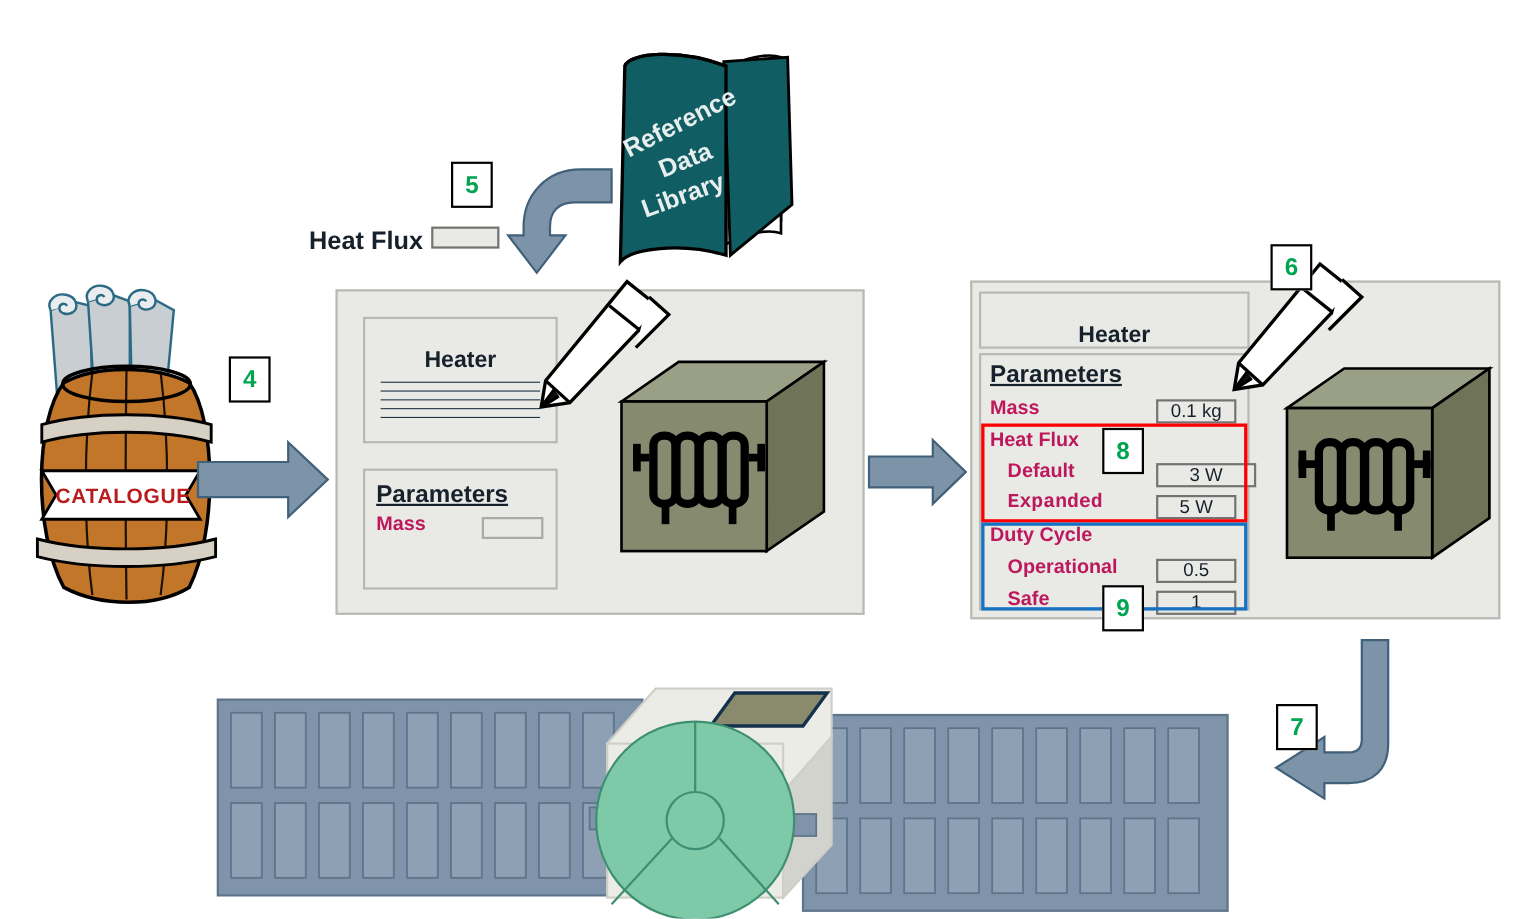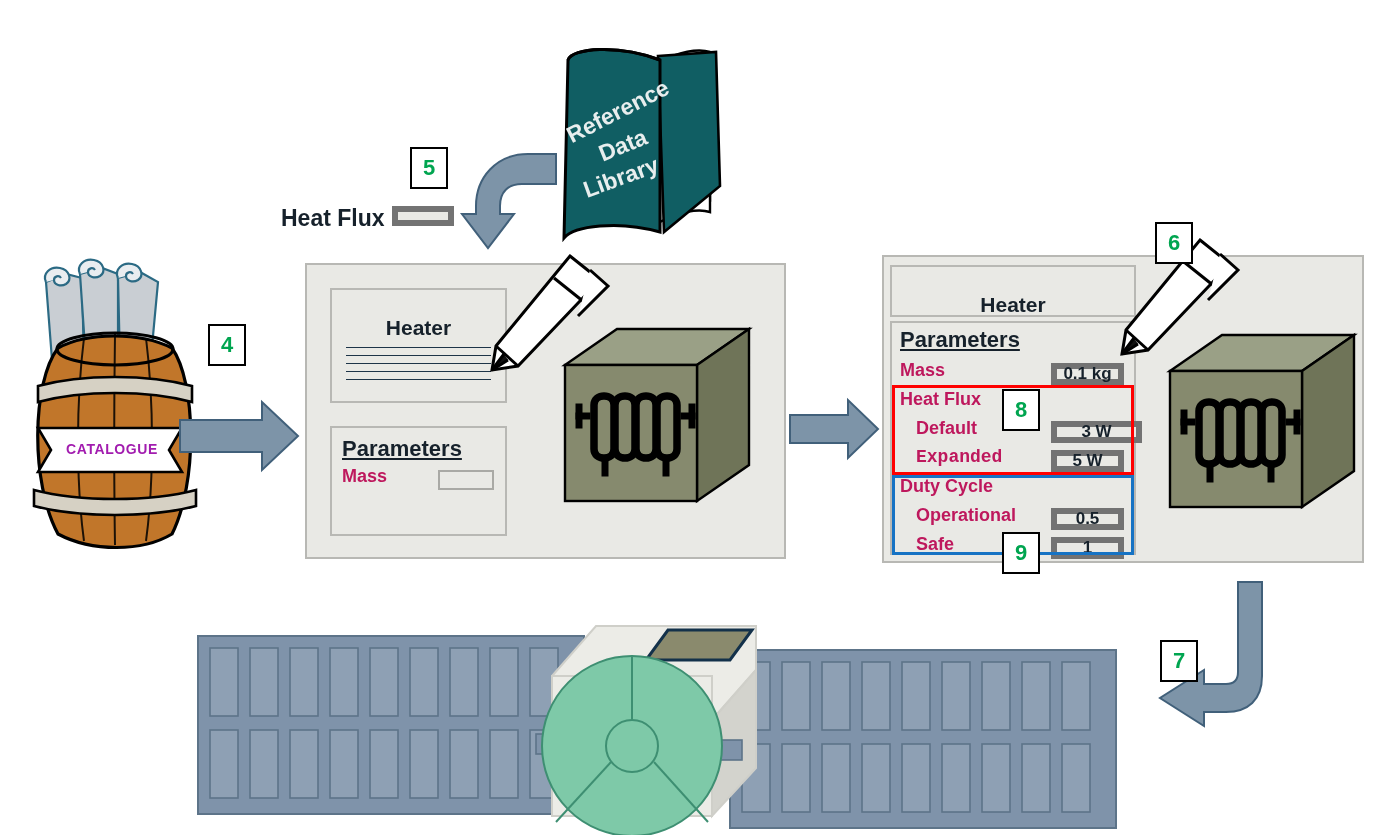--- a/index.html
+++ b/index.html
@@ -60,24 +60,24 @@
     text-decoration:underline;
     text-underline-offset:2px;
   }
   .row-label{
     font-weight:bold;font-size:18px;color:#be185d;
     white-space:nowrap;
   }
   .valbox{
     position:absolute;
     background:#e9e9e5;
-    border:6px solid #737373;
+    border:2px solid #737373;
     box-sizing:border-box;
     display:flex;align-items:center;justify-content:center;
-    font-weight:bold;font-size:17px;color:#16212b;
+    font-weight:normal;font-size:17px;color:#16212b;
     font-family:"Liberation Sans", sans-serif;
   }
   .emptybox{
     position:absolute;background:#e9e9e5;
     border:2px solid #a9a9a5;box-sizing:border-box;
   }
   .hl-red{position:absolute;border:3px solid #ff0000;box-sizing:border-box;z-index:12;pointer-events:none;}
   .hl-blue{position:absolute;border:3px solid #1673c4;box-sizing:border-box;z-index:12;pointer-events:none;}
 
   .heatflux-label{
@@ -112,21 +112,21 @@
         <path d="M124 86 C132 150 132 230 124 289"></path>
       </g>
 
       <ellipse cx="93" cy="97" rx="58" ry="16" fill="none" stroke="#000" stroke-width="3.2"></ellipse>
 
       <path d="M16 134 C60 122 126 122 170 134 L170 150 C126 138 60 138 16 150 Z" fill="#d6d1c4" stroke="#000" stroke-width="2.6"></path>
       <path d="M12 238 C58 250 128 250 174 238 L174 254 C128 266 58 266 12 254 Z" fill="#d6d1c4" stroke="#000" stroke-width="2.6"></path>
 
       <path d="M16 176 L160 176 L147 198 L160 220 L16 220 L29 198 Z" fill="#ffffff" stroke="#000" stroke-width="2.6"></path>
     </svg>
-    <div class="abs" style="left:0;top:189px;width:180px;text-align:center;font-weight:bold;font-size:14px;letter-spacing:.6px;color:#a21caf;">CATALOGUE</div>
+    <div class="abs" style="left:0;top:189px;width:180px;text-align:center;font-weight:bold;font-size:19px;letter-spacing:.6px;color:#b91c1c;">CATALOGUE</div>
   </div>
 
   <div class="badge" style="left:208px;top:324px;">4</div>
 
   <div class="abs" style="left:178px;top:400px;">
     <svg width="122" height="72" viewBox="0 0 122 72">
       <path d="M2 20 L84 20 L84 2 L120 36 L84 70 L84 52 L2 52 Z" fill="#7d94a8" stroke="#41607a" stroke-width="2"></path>
     </svg>
   </div>
 

